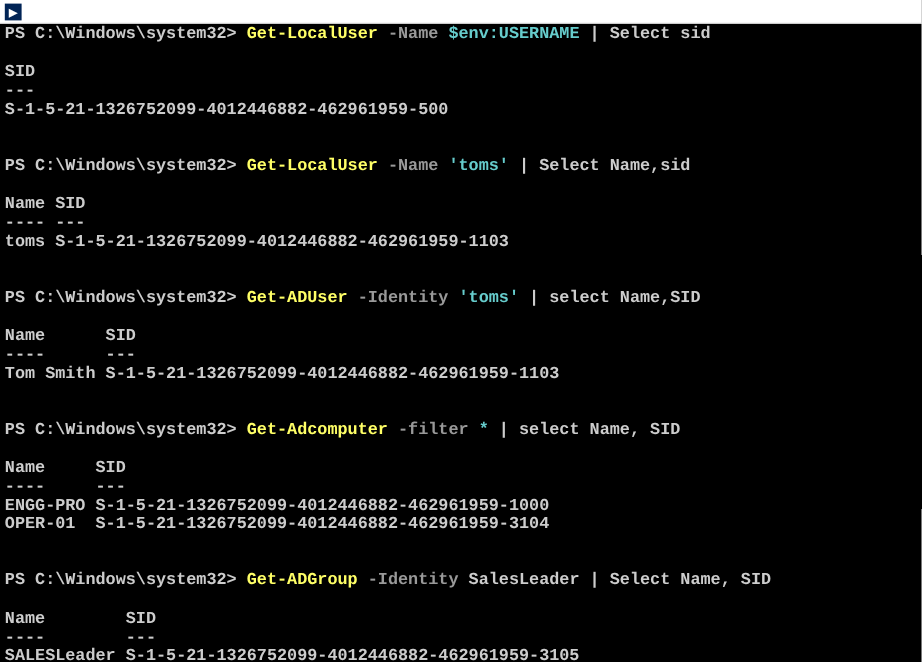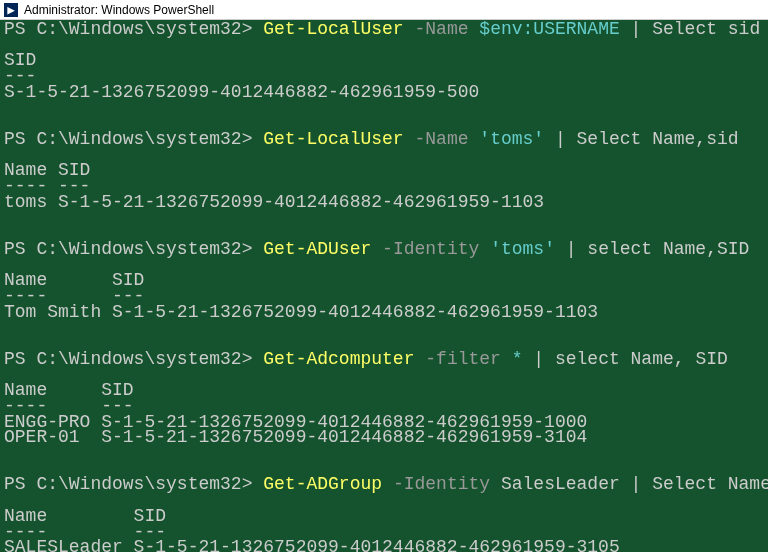--- a/index.html
+++ b/index.html
@@ -9,32 +9,31 @@
     height: 20px; background: #fff; display: flex; align-items: center;
     padding: 0 4px; font-family: 'Segoe UI', Tahoma, sans-serif; font-size: 12px;
     color: #000; border-bottom: 1px solid #ccc;
   }
   .titlebar .icon {
     width: 14px; height: 14px; margin-right: 6px; display: inline-flex;
     align-items: center; justify-content: center; background: #012456;
     color: #fff; font-size: 9px; font-weight: bold;
   }
   .terminal {
-    flex: 1; background: #14532d; color: #cccccc; font-size: 18px;
-    line-height: 15.7px; padding: 2px 4px; overflow: hidden; white-space: pre;
+    flex: 1; background: #000000; color: #cccccc; font-size: 14px;
+    line-height: 15.7px; padding: 2px 4px; overflow: hidden; white-space: pre; font-weight: bold;
   }
   .prompt { color: #cccccc; }
   .cmd { color: #ffff66; }
   .param { color: #999999; }
   .arg { color: #66cccc; }
 </style>
 </head>
 <body>
 
 <div class="window">
   <div class="titlebar">
     <span class="icon">
         <span>▶</span>
       </span>
-    <span>Administrator: Windows PowerShell</span>
   </div>
   <div class="terminal" id="terminal"><div><span class="prompt">PS C:\Windows\system32&gt; </span><span class="cmd">Get-LocalUser</span><span> </span><span class="param">-Name</span><span> </span><span class="arg">$env:USERNAME</span><span> | Select sid</span></div><div>&nbsp;</div><div>SID</div><div>---</div><div>S-1-5-21-1326752099-4012446882-462961959-500</div><div>&nbsp;</div><div>&nbsp;</div><div><span class="prompt">PS C:\Windows\system32&gt; </span><span class="cmd">Get-LocalUser</span><span> </span><span class="param">-Name</span><span> </span><span class="arg">'toms'</span><span> | Select Name,sid</span></div><div>&nbsp;</div><div>Name SID</div><div>---- ---</div><div>toms S-1-5-21-1326752099-4012446882-462961959-1103</div><div>&nbsp;</div><div>&nbsp;</div><div><span class="prompt">PS C:\Windows\system32&gt; </span><span class="cmd">Get-ADUser</span><span> </span><span class="param">-Identity</span><span> </span><span class="arg">'toms'</span><span> | select Name,SID</span></div><div>&nbsp;</div><div>Name      SID</div><div>----      ---</div><div>Tom Smith S-1-5-21-1326752099-4012446882-462961959-1103</div><div>&nbsp;</div><div>&nbsp;</div><div><span class="prompt">PS C:\Windows\system32&gt; </span><span class="cmd">Get-Adcomputer</span><span> </span><span class="param">-filter</span><span> </span><span class="arg">*</span><span> | select Name, SID</span></div><div>&nbsp;</div><div>Name     SID</div><div>----     ---</div><div>ENGG-PRO S-1-5-21-1326752099-4012446882-462961959-1000</div><div>OPER-01  S-1-5-21-1326752099-4012446882-462961959-3104</div><div>&nbsp;</div><div>&nbsp;</div><div><span class="prompt">PS C:\Windows\system32&gt; </span><span class="cmd">Get-ADGroup</span><span> </span><span class="param">-Identity</span><span> </span><span>SalesLeader</span><span> | Select Name, SID</span></div><div>&nbsp;</div><div>Name        SID</div><div>----        ---</div><div>SALESLeader S-1-5-21-1326752099-4012446882-462961959-3105</div></div>
 </div>
 
 </body></html>

